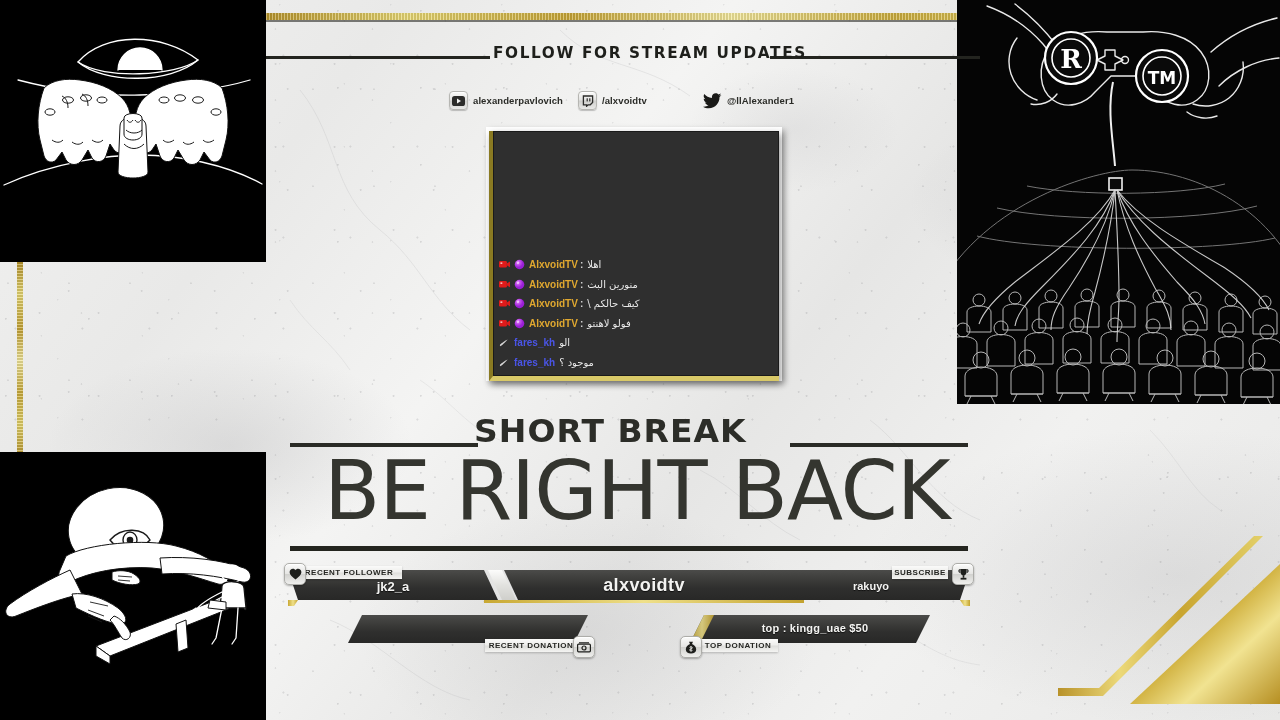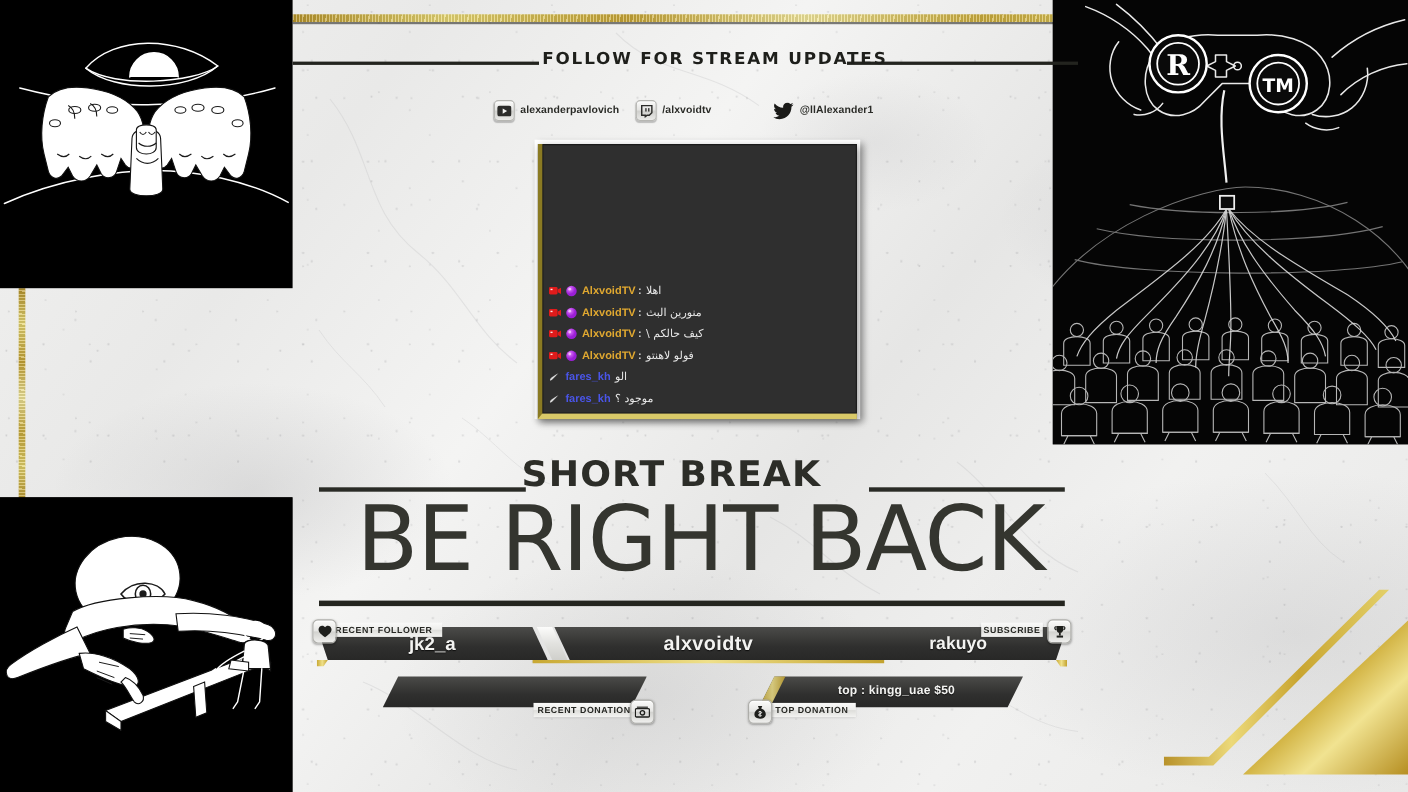--- a/index.html
+++ b/index.html
@@ -651,21 +651,21 @@
       <linearGradient id="sil" x1="0" y1="0" x2="0" y2="1">
         <stop offset="0%" stop-color="#fcfcfb"></stop>
           <stop offset="50%" stop-color="#e2e2df"></stop>
         <stop offset="100%" stop-color="#cfcfcb"></stop>
       </linearGradient>
     </defs>
     <path d="M0,4 L196,4 L210,34 L10,34 Z" fill="url(#dk)"></path>
     <path d="M0,34 L10,34 L6,40 L0,40 Z" fill="url(#gl)"></path>
   </svg>
   <div class="ribbon" style="left:288px;top:566px;width:210px;height:40px;background:none;box-shadow:none;">
-    <span class="val" style="font-size:17px;">jk2_a</span>
+    <span class="val" style="font-size:13px;">jk2_a</span>
   </div>
   <div class="tag" style="left:296px;top:566px;width:106px;height:13px;">
     <span>RECENT FOLLOWER</span>
   </div>
   <div class="circ" style="left:284px;top:563px;">
     <svg width="13" height="12" viewBox="0 0 13 12">
       <path d="M6.5,11.4 C3,8.6 0.6,6.8 0.6,4.2 C0.6,2.2 2.1,0.8 3.9,0.8
                C5,0.8 6,1.4 6.5,2.2 C7,1.4 8,0.8 9.1,0.8
                C10.9,0.8 12.4,2.2 12.4,4.2 C12.4,6.8 10,8.6 6.5,11.4 Z" fill="#1e1f1c"></path>
     </svg>
@@ -679,21 +679,21 @@
   </svg>
   <div class="ribbon" style="left:484px;top:566px;width:320px;height:38px;background:none;box-shadow:none;">
     <span class="val" style="font-size:18px;letter-spacing:.4px;">alxvoidtv</span>
   </div>
 
   <svg style="position:absolute;left:772px;top:566px;" width="198" height="42" viewBox="0 0 198 42">
     <path d="M2,4 L198,4 L188,34 L16,34 Z" fill="url(#dk)"></path>
     <path d="M188,34 L198,34 L198,40 L192,40 Z" fill="url(#gl)"></path>
   </svg>
   <div class="ribbon" style="left:772px;top:566px;width:198px;height:40px;background:none;box-shadow:none;">
-    <span class="val" style="font-size:16px;">rakuyo</span>
+    <span class="val" style="font-size:11px;">rakuyo</span>
   </div>
   <div class="tag" style="left:892px;top:566px;width:56px;height:13px;">
     <span>SUBSCRIBE</span>
   </div>
   <div class="circ" style="left:952px;top:563px;">
     <svg width="13" height="13" viewBox="0 0 13 13">
       <path d="M3.4,1 L9.6,1 L9.6,4 C9.6,6 8.2,7.4 6.5,7.4 C4.8,7.4 3.4,6 3.4,4 Z" fill="#1e1f1c"></path>
       <path d="M3.4,1.6 C1.6,1.6 1.2,3.6 3.2,4.6" fill="none" stroke="#1e1f1c" stroke-width="1.1"></path>
       <path d="M9.6,1.6 C11.4,1.6 11.8,3.6 9.8,4.6" fill="none" stroke="#1e1f1c" stroke-width="1.1"></path>
       <rect x="5.7" y="7.2" width="1.6" height="2.6" fill="#1e1f1c"></rect>

